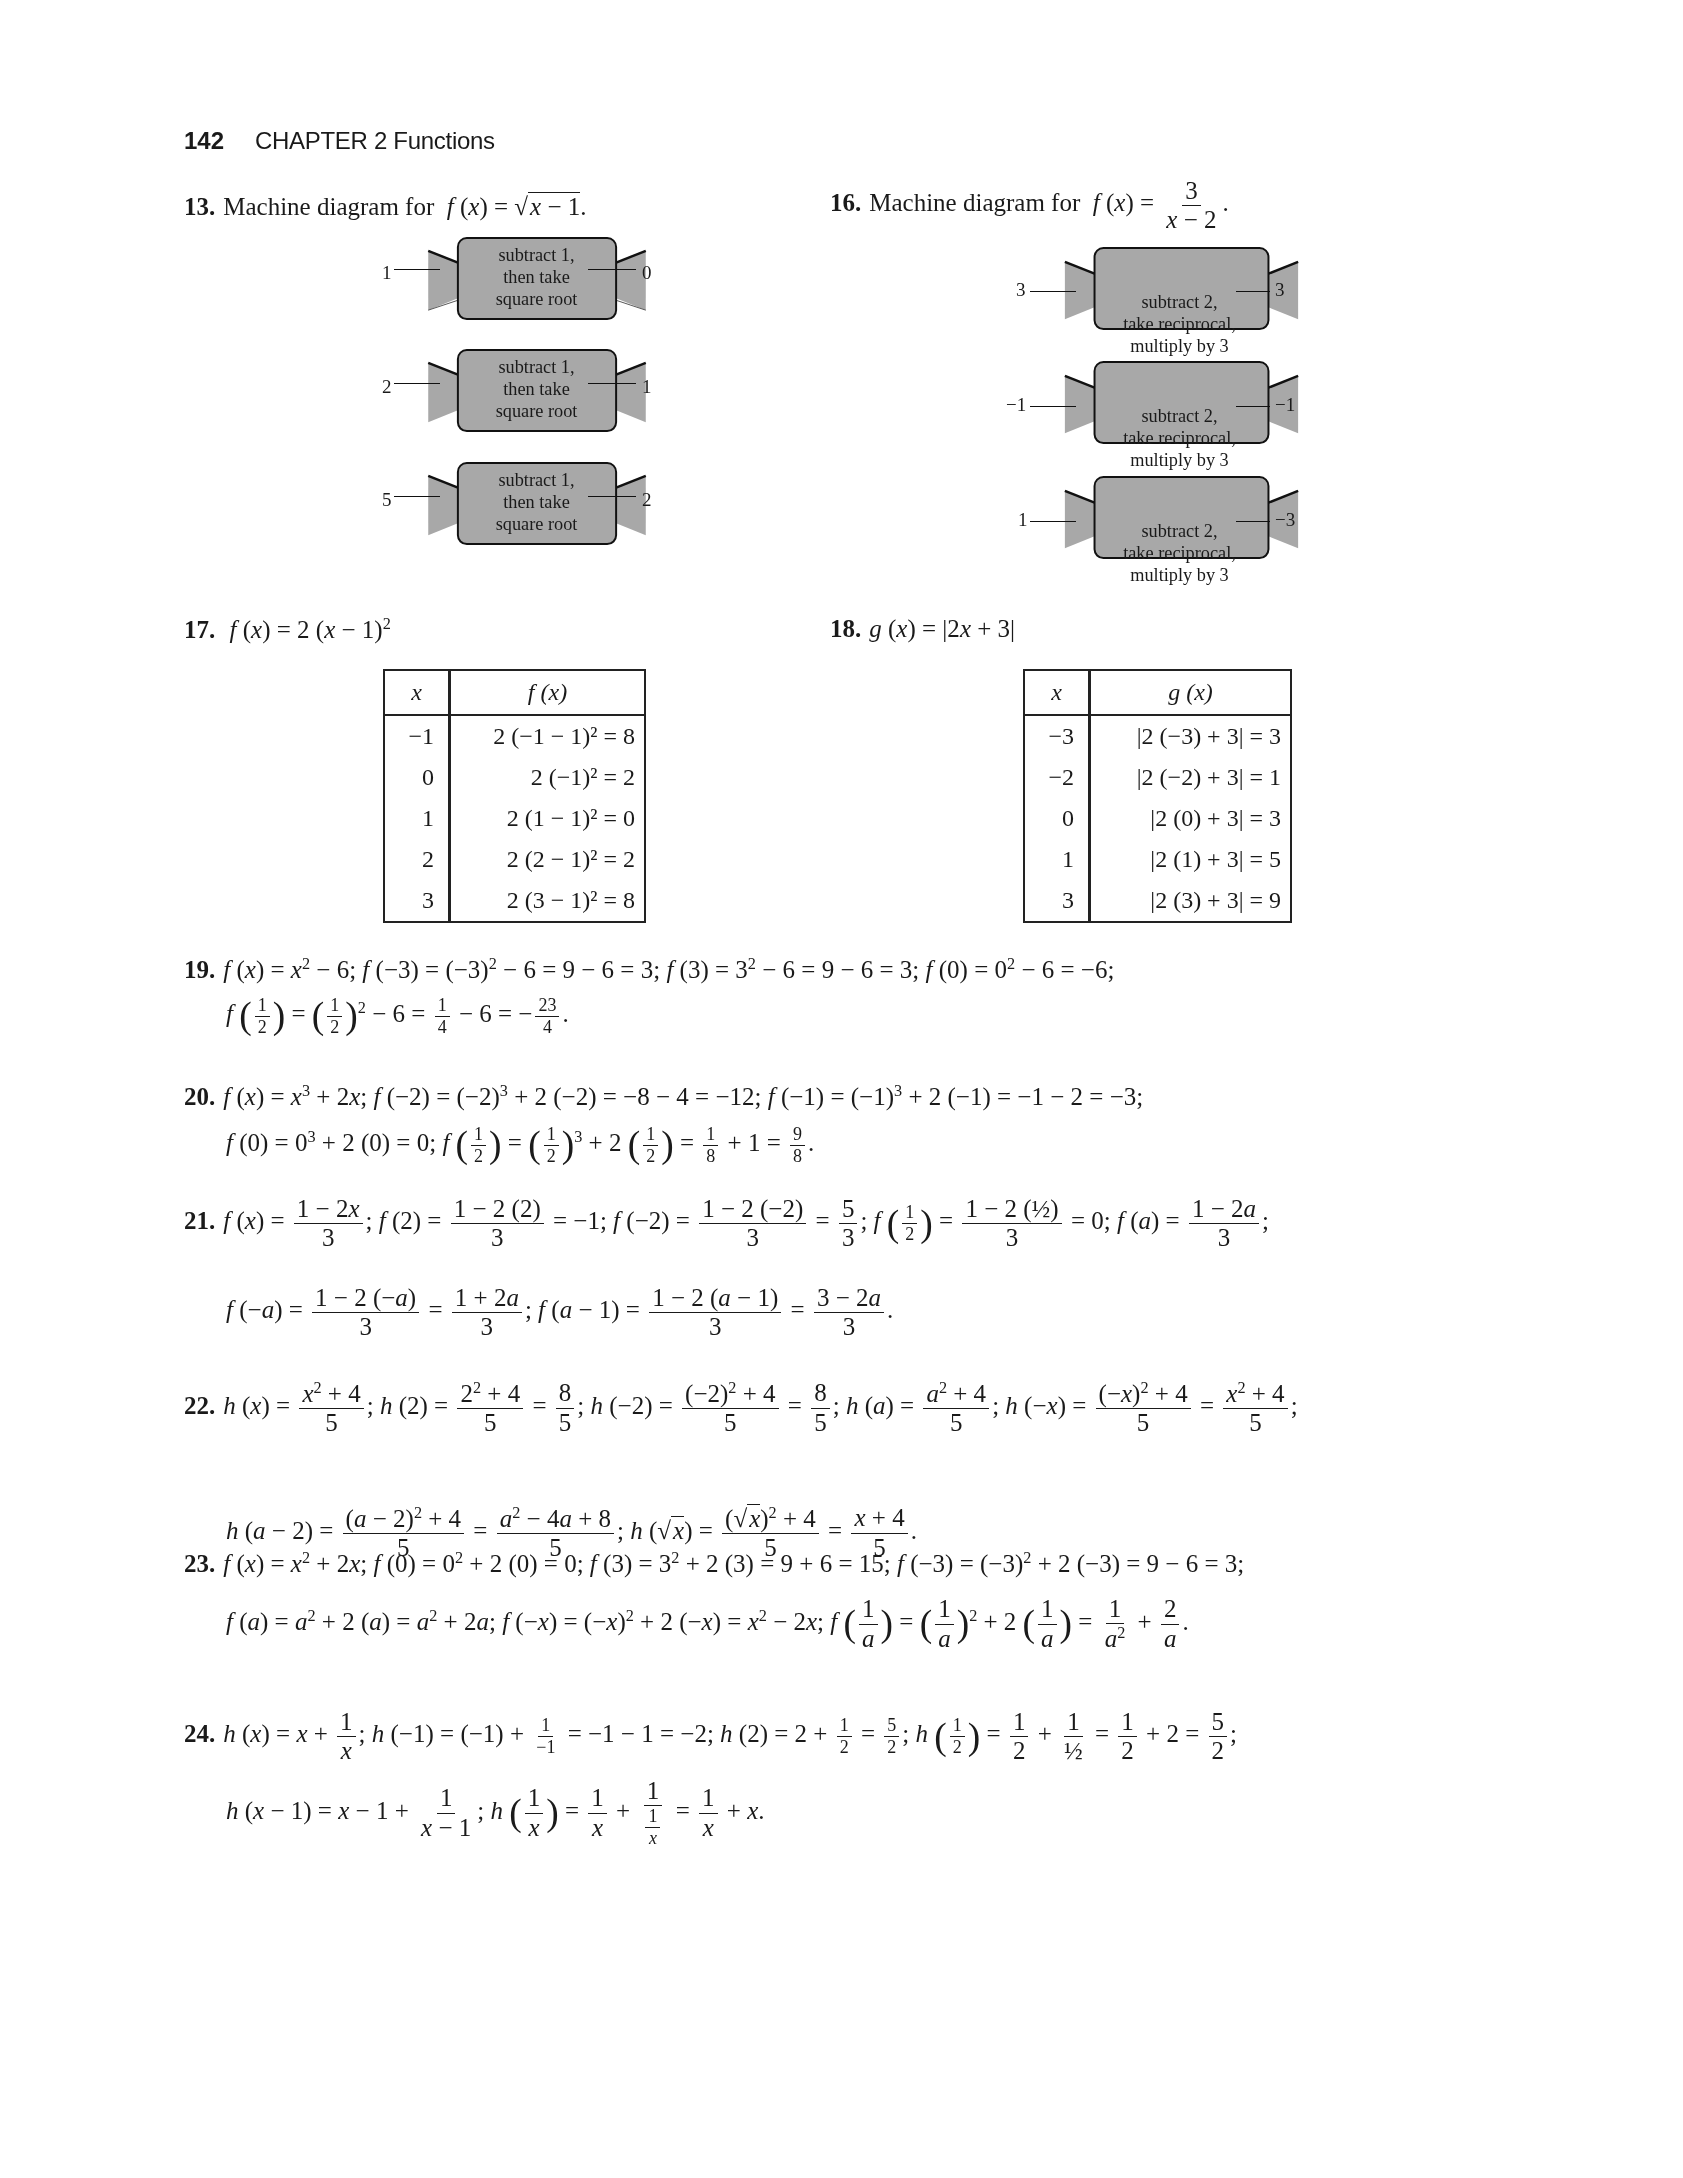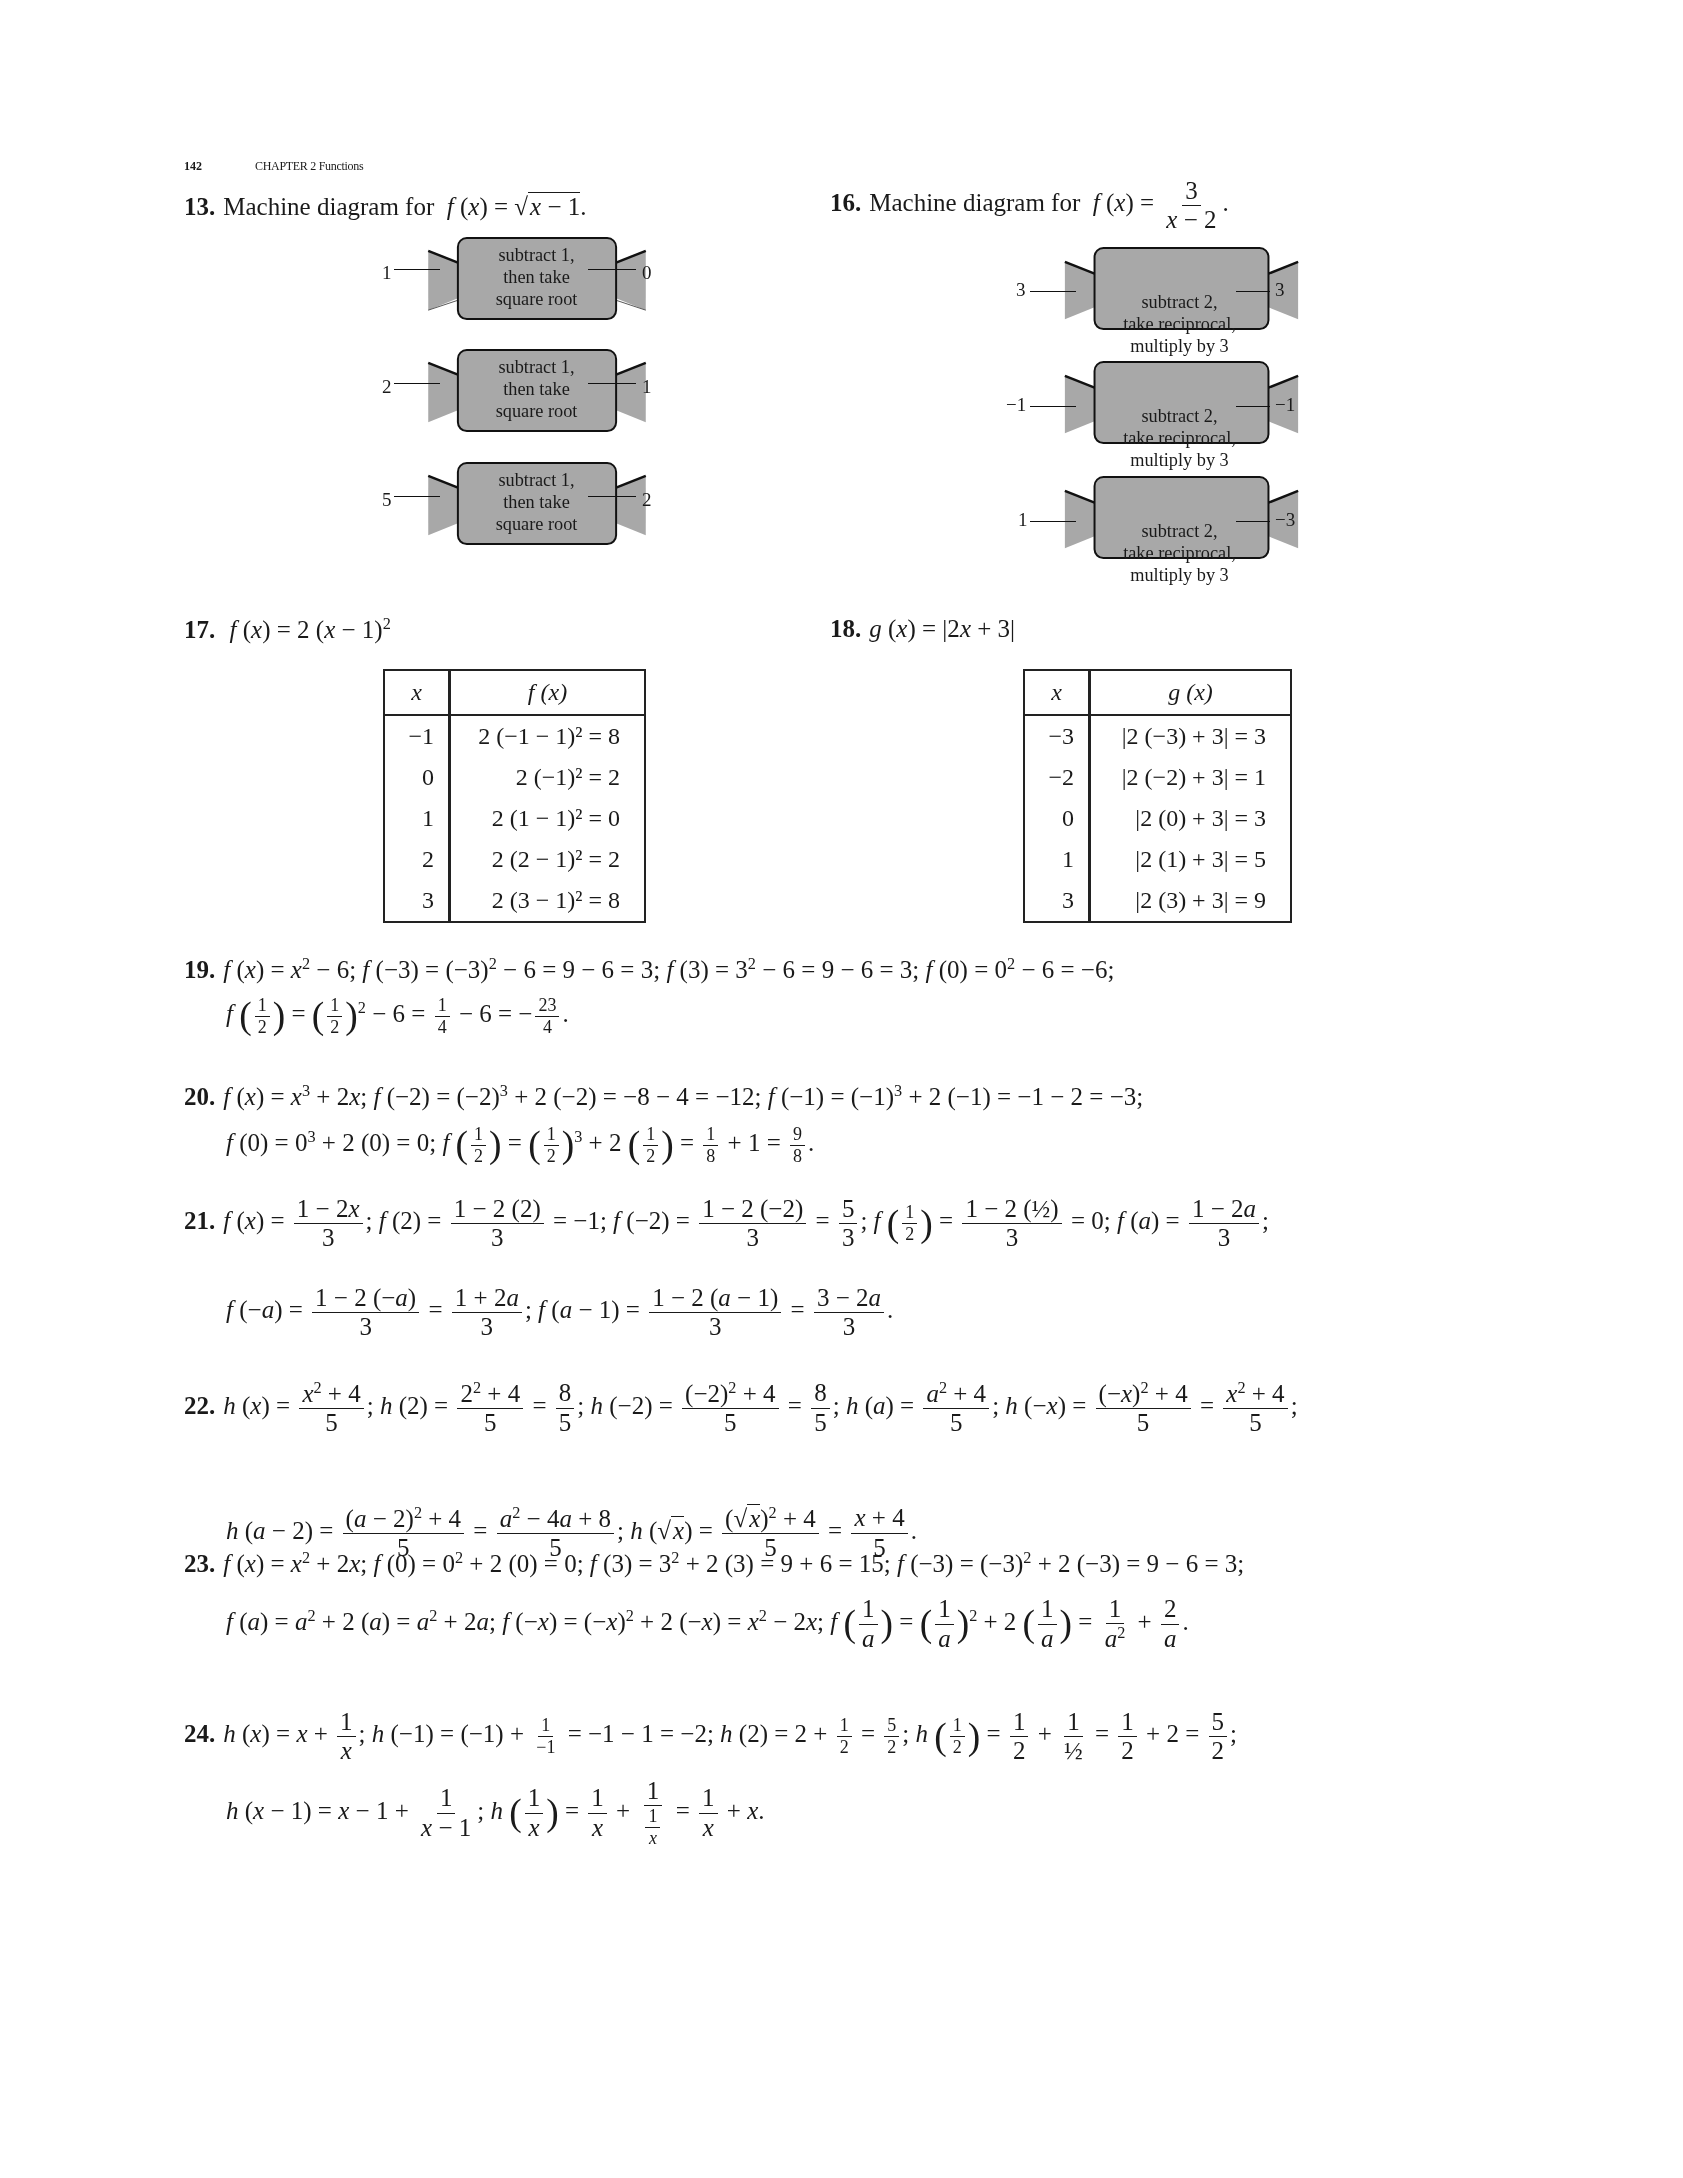--- a/index.html
+++ b/index.html
@@ -1,19 +1,19 @@
 <!DOCTYPE html>
 <html><head>
 <meta charset="utf-8">
 <style>
   html, body { margin:0; padding:0; background:#ffffff; }
   body { width:1683px; height:2178px; position:relative; overflow:hidden;
          font-family:"Liberation Serif","DejaVu Serif",serif; color:#1a1a1a; }
   .abs { position:absolute; }
-  .hdr { top:127px; left:184px; font-family:Liberation Serif, serif; font-size:12px;margin-top:32px; }
+  .hdr { top:127px; left:184px; font-family:Liberation Sans, sans-serif; font-size:24px; }
   .hdr .pg { font-weight:bold; }
   .hdr .ch { position:absolute; left:71px; top:0; white-space:nowrap; letter-spacing:-0.3px; }
   .prob { font-size:25px; white-space:nowrap; line-height:1; }
   .num { font-weight:bold; margin-right:8px; }
   i { font-style:italic; }
   .sup { font-size:0.65em; vertical-align:0.55em; }
   .frac { display:inline-flex; flex-direction:column; align-items:center; vertical-align:middle; margin:0 3px; line-height:1.05; }
   .frac > span:first-child { border-bottom:1.6px solid #1a1a1a; padding:0 3px 1px; }
   .frac > span:last-child { padding:1px 3px 0; }
   .frac.sm { font-size:0.72em; }
@@ -26,21 +26,21 @@
   .machine .mtext { position:absolute; left:59px; width:119px; top:8px; text-align:center; font-size:18.3px; line-height:22px; color:#1a1a1a; }
   .m16 .mtext { left:57px; width:135px; top:12px;margin-top:33px; }
   .io { position:absolute; font-size:19px; }
 
   
   table.vt { position:absolute; border-collapse:collapse; font-size:24px; border:2px solid #222; }
   table.vt th, table.vt td { padding:0; height:41px; }
   table.vt th { font-weight:normal; font-style:italic; height:43px; border-bottom:2px solid #222; }
   table.vt td.x, table.vt th.x { border-right:3px solid #222; text-align:right; padding-right:14px; }
   table.vt th.x { text-align:center; padding:0; }
-  table.vt td.v { text-align:right; padding-right:24px; }
+  table.vt td.v { text-align:right; padding-right:9px; }
 </style>
 </head>
 <body>
 
 <div class="abs hdr">
   <span class="pg">142</span>
   <span class="ch">CHAPTER 2   Functions</span>
 </div>
 
 <div class="abs prob" style="left:184px;top:194px;">

